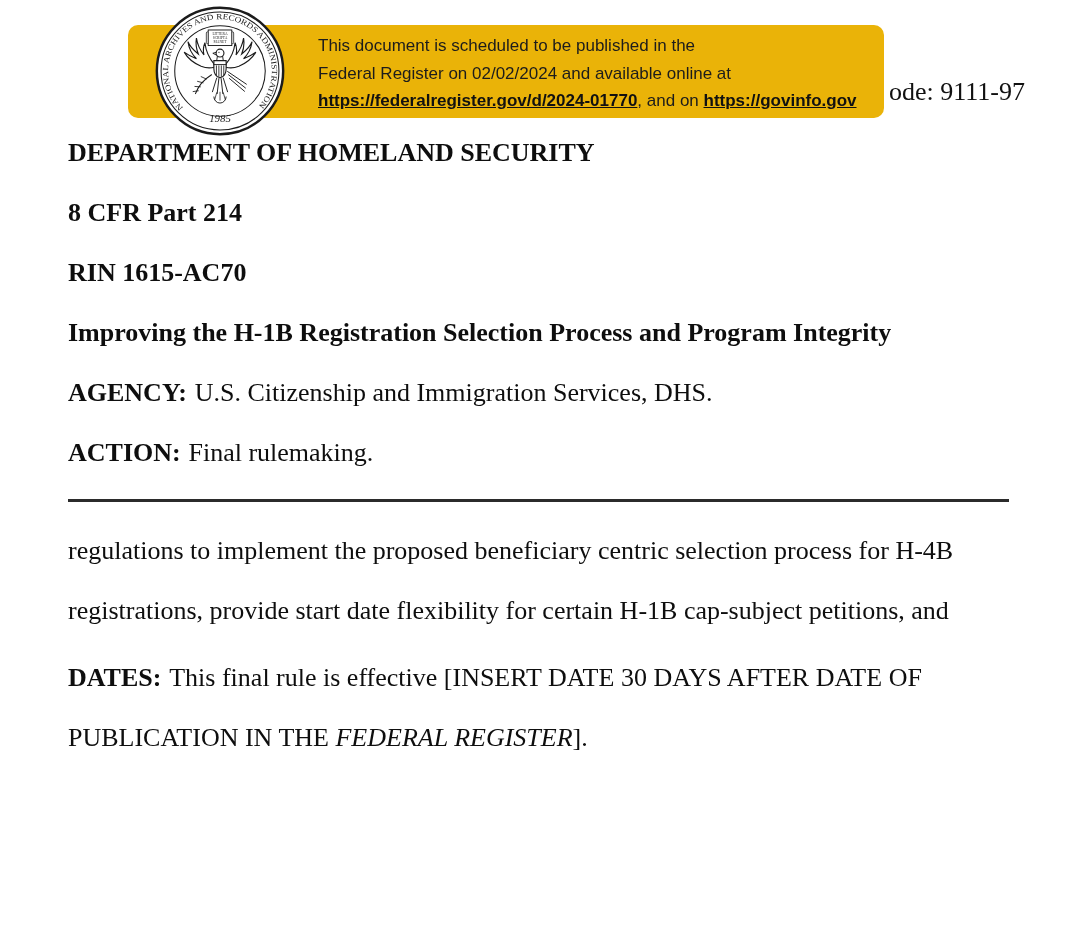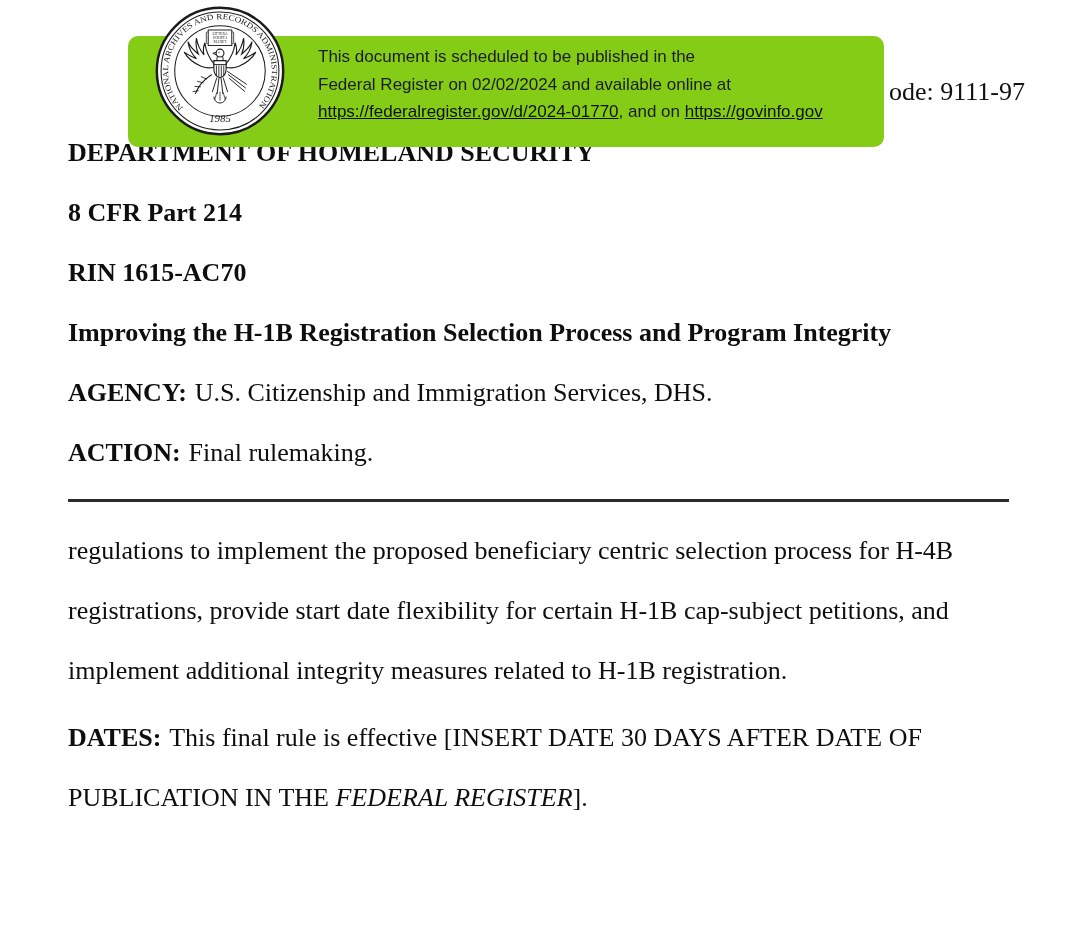--- a/index.html
+++ b/index.html
@@ -10,29 +10,29 @@
   }
 
   
   .billing {
     position:absolute; left:889px; top:77px; z-index:1;
     font-size:26px; white-space:nowrap; color:#111;
   }
 
   
   .banner {
-    position:absolute; left:128px; top:36px; width:756px; height:111px;
-    background:#84cc16; border-radius:10px; z-index:2;
+    position:absolute; left:128px; top:25px; width:756px; height:93px;
+    background:#eab308; border-radius:10px; z-index:2;
   }
   .banner-text {
     position:absolute; left:190px; top:7px;
     font-family:"Liberation Sans", sans-serif;
     font-size:17px; line-height:27.5px; color:#1c1c1c; white-space:nowrap;
   }
-  .blink { font-weight:400; text-decoration:underline; color:#111; cursor:pointer; }
+  .blink { font-weight:700; text-decoration:underline; color:#111; cursor:pointer; }
 
   
   .seal { position:absolute; left:154px; top:5px; width:132px; height:132px; z-index:3; }
   .seal text { font-family:"Liberation Serif", serif; fill:#1b1b1b; }
 
   
   .doc {
     position:absolute; left:68px; top:123px; width:941px; z-index:1;
     font-size:26px;
   }
@@ -109,21 +109,20 @@
 
     <div class="dline"><span class="bold">AGENCY:</span><span class="val">U.S. Citizenship and Immigration Services, DHS.</span></div>
 
     <div class="dline"><span class="bold">ACTION:</span><span class="val">Final rulemaking.</span></div>
 
     <div class="rule"></div>
 
     <div>
       <div class="dline">regulations to implement the proposed beneficiary centric selection process for H-4B</div>
       <div class="dline">registrations, provide start date flexibility for certain H-1B cap-subject petitions, and</div>
-      <div class="dline">implement additional integrity measures related to H-1B registration.</div>
     </div>
 
     <div class="dates-block">
       <div class="dline"><span class="bold">DATES:</span><span class="val">This final rule is effective [INSERT DATE 30 DAYS AFTER DATE OF</span></div>
       <div class="dline"><span>PUBLICATION IN THE </span><span class="italic">FEDERAL REGISTER</span><span>].</span></div>
     </div>
   </div>
 
 </div>
 

